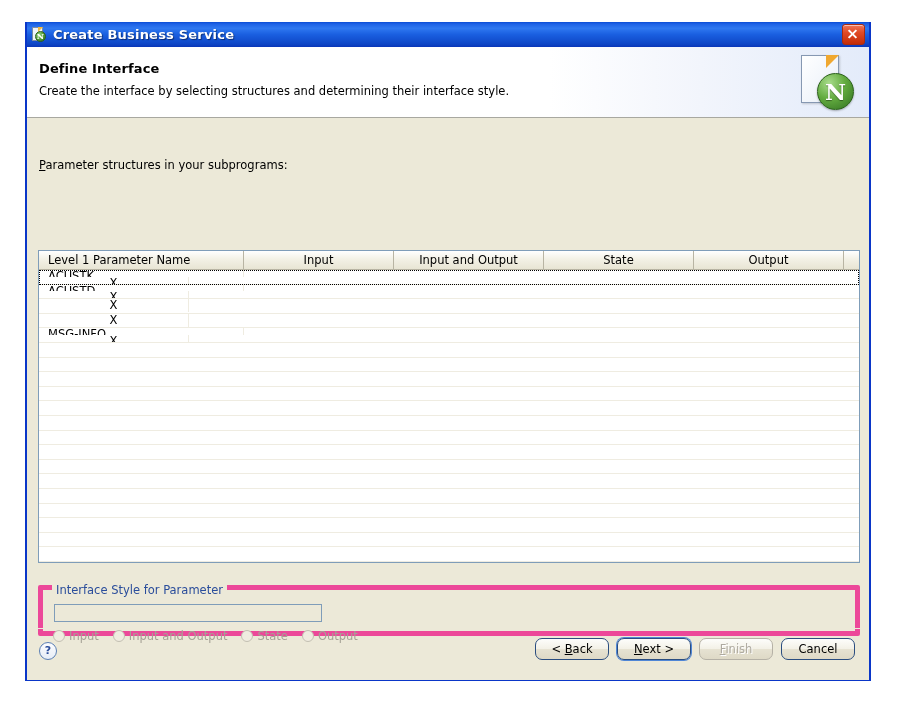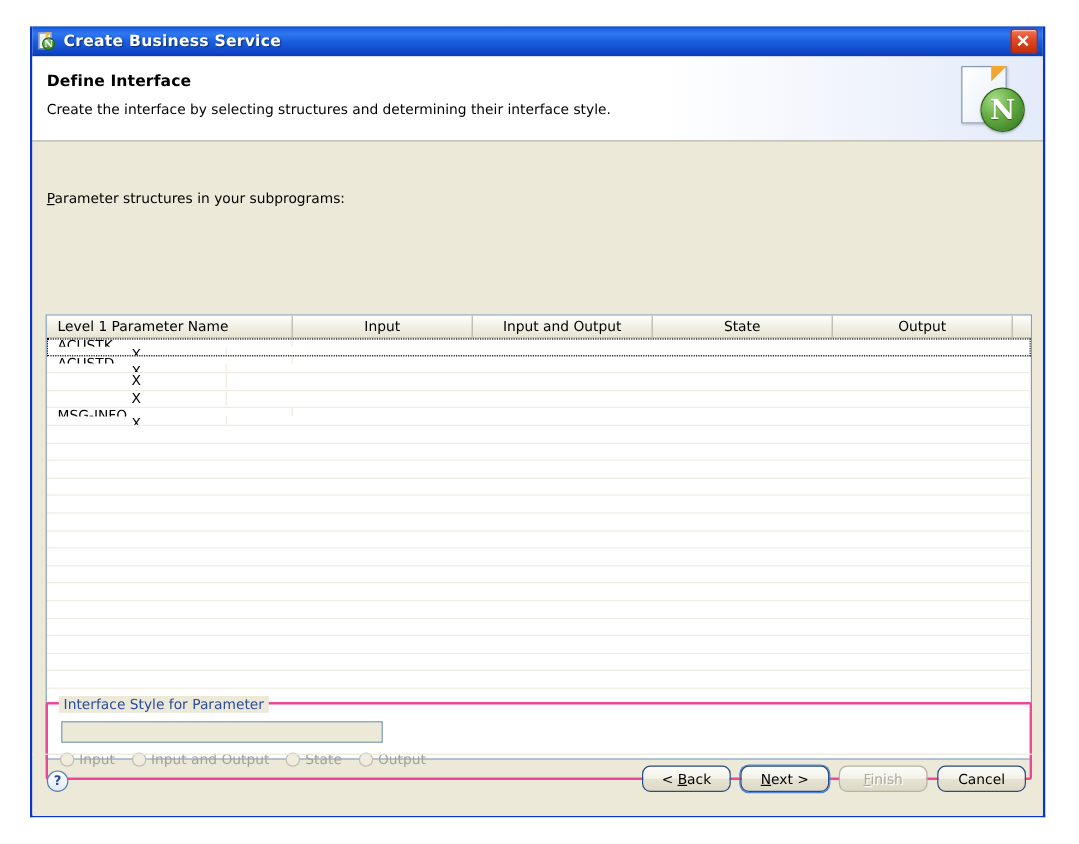--- a/index.html
+++ b/index.html
@@ -185,23 +185,23 @@
     position: absolute;
     left: 12px;
     top: 40px;
     font-size: 11.5px;
     color: #000000;
   }
   .table-label u { text-decoration: underline; }
   .grid {
     position: absolute;
     left: 11px;
-    top: 144px;
+    top: 132px;
     width: 822px;
-    height: 371px;
+    height: 313px;
     border: 1px solid #7f9db9;
     background: #ffffff;
     box-sizing: border-box;
     overflow: hidden;
   }
   .grid-header {
     display: flex;
     height: 19px;
     background: linear-gradient(to bottom, #ffffff 0%, #f3f1e6 45%, #e8e5d4 100%);
     border-bottom: 1px solid #b8b4a3;
@@ -256,22 +256,22 @@
   .c3 { width: 150px; }
   .c4 { width: 150px; }
   .c5 { width: 15px; }
 
   
   .groupbox {
     position: absolute;
     left: 11px;
     top: 467px;
     width: 822px;
-    height: 65px;
-    border: 2px solid #ec4899;
+    height: 51px;
+    border: 5px solid #ec4899;
     border-radius: 2px;
     box-sizing: border-box;
   }
   .group-title {
     position: absolute;
     left: 9px;
     top: -7px;
     background: #ece9d8;
     padding: 0 4px;
     font-size: 11.5px;

